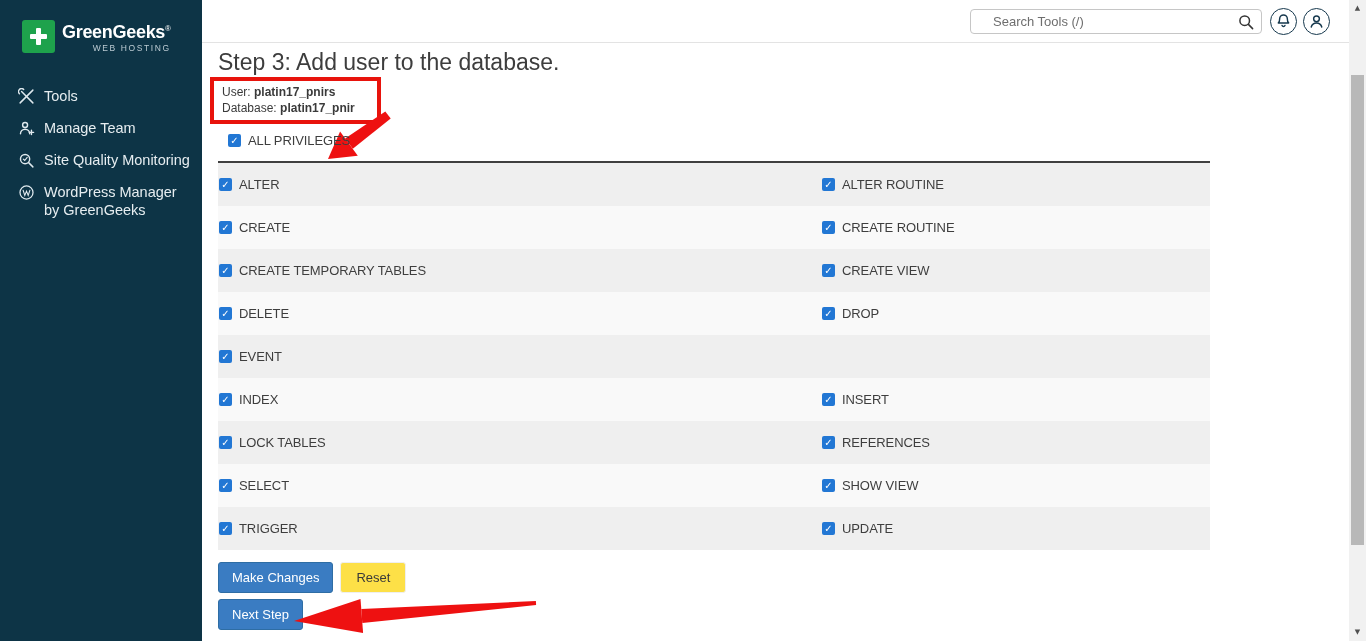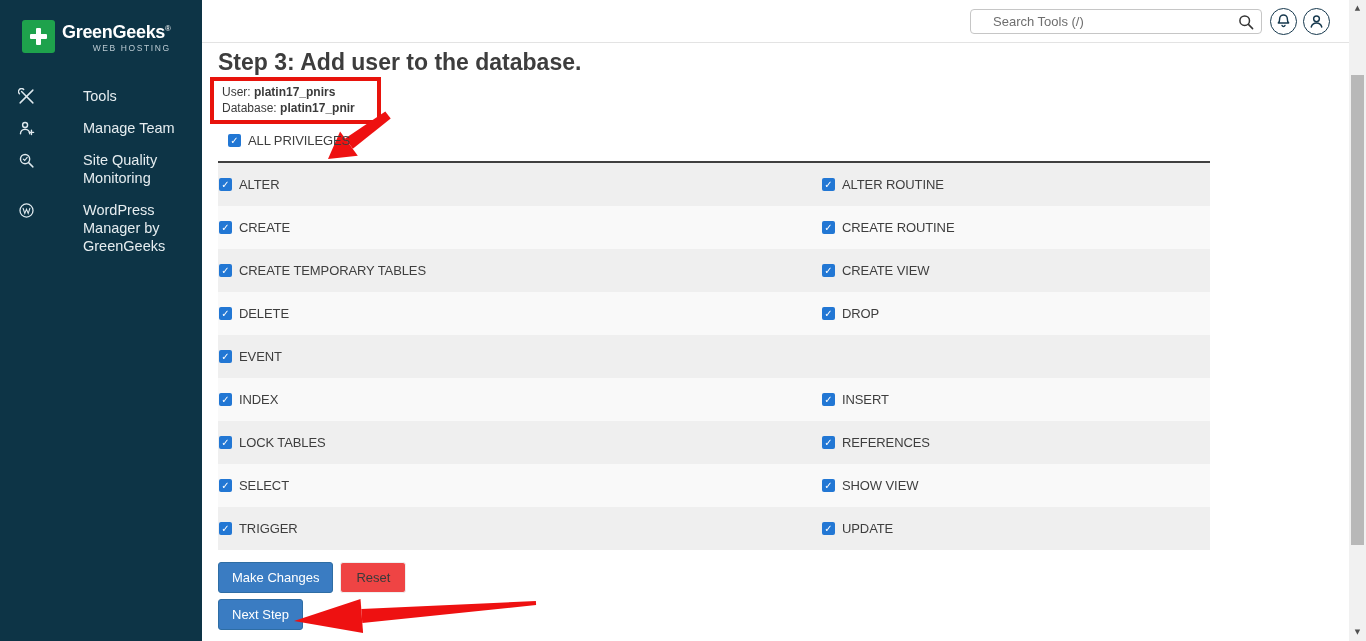--- a/index.html
+++ b/index.html
@@ -12,21 +12,21 @@
   .logo-row { position:absolute; left:14px; top:19px; display:flex; align-items:flex-end;padding-left:8px; }
   .logo-sq { width:33px; height:33px; background:#1ea24c; border-radius:3px; position:relative; flex:0 0 auto; }
   .logo-sq::before { content:""; position:absolute; left:8px; top:14px; width:17px; height:5px; background:#fff; border-radius:1px; }
   .logo-sq::after { content:""; position:absolute; left:14px; top:8px; width:5px; height:17px; background:#fff; border-radius:1px; }
   .logo-txt { margin-left:7px; color:#fff; }
   .brand-line { font-size:18px; font-weight:700; letter-spacing:-0.3px; line-height:20px; }
   .brand-mark { font-size:8px; vertical-align:super; font-weight:400; }
   .tagline { font-size:8.5px; letter-spacing:1.6px; color:#bccbd3; text-align:right; margin-top:1px; }
 
   .nav { position:absolute; left:0; top:80px; width:202px; }
-  .nav-item { display:flex; align-items:flex-start; padding:7px 0 7px 18px; cursor:pointer; color:#e6edf0;gap:39px; }
+  .nav-item { display:flex; align-items:flex-start; padding:7px 0 7px 18px; cursor:pointer; color:#e6edf0; }
   .nav-ico { width:17px; height:17px; flex:0 0 auto; margin-top:1px; }
   .nav-ico svg { width:17px; height:17px; display:block; }
   .nav-label { margin-left:9px; font-size:14.5px; line-height:18px; max-width:152px; }
 
   
   .topbar { position:absolute; left:202px; top:0; width:1147px; height:43px; background:#fff; border-bottom:1px solid #e3e3e3; }
   .search-wrap { position:absolute; left:768px; top:9px; width:292px; height:25px; border:1px solid #c6c6c6; border-radius:4px; background:#fff; }
   .search-input { position:absolute; left:12px; top:0; width:100%; height:100%; border:none; outline:none; background:transparent; padding:0 28px 0 10px; font-size:13px; color:#404040; font-family:"Liberation Sans",sans-serif; }
   .search-input::placeholder { color:#6e6e6e; opacity:1; }
   .search-ico { position:absolute; right:7px; top:4px; width:16px; height:16px; }
@@ -34,21 +34,21 @@
   .circ-btn svg { width:23px; height:23px; display:block; margin:0.5px; }
 
   
   .scrollbar { position:absolute; right:0; top:0; width:17px; height:641px; background:#f1f1f1; }
   .sb-arrow { position:absolute; left:0; width:17px; height:17px; font-size:7px; color:#505050; text-align:center; line-height:17px; cursor:pointer; font-family:"DejaVu Sans",sans-serif; }
   .sb-up { top:0; } .sb-down { bottom:0; }
   .sb-thumb { position:absolute; left:2px; right:2px; top:75px; height:470px; background:#b8b8b8; cursor:pointer; }
 
   
   .content { position:absolute; left:202px; top:43px; width:1147px; height:598px; background:#fff; }
-  .heading { position:absolute; left:16px; top:6px; font-size:23px; color:#3d3d3d; font-weight:700; }
+  .heading { position:absolute; left:16px; top:6px; font-size:23px; color:#3d3d3d; font-weight:400; }
 
   .info-box { position:absolute; left:8px; top:34px; border:4px solid #e8130c; padding:3px 22px 4px 8px; background:transparent; }
   .info-line { font-size:12px; color:#3a3a3a; line-height:16px; white-space:nowrap; }
   .info-line b { font-weight:700; }
 
   .allpriv { position:absolute; left:26px; top:90px; display:flex; align-items:center; }
 
   .cb { width:13px; height:13px; background:#2277d4; border-radius:2px; position:relative; flex:0 0 auto; cursor:pointer; }
   .cb::after { content:"\2713"; position:absolute; left:0; top:0; width:13px; height:13px; color:#fff; font-size:10px; line-height:13px; text-align:center; font-weight:700; font-family:"DejaVu Sans",sans-serif; }
   .plabel { margin-left:7px; font-size:13px; color:#3e3e3e; letter-spacing:-0.1px; }
@@ -58,21 +58,21 @@
   .prow.alt { background:#efefef; }
   .prow.base { background:#f9f9f9; }
   .pcell { display:flex; align-items:center; }
   .pcell.c1 { width:604px; padding-left:1px; }
   .pcell.c2 { flex:1; }
 
   .btn-row1 { position:absolute; left:16px; top:519px; display:flex; align-items:center; }
   .btn-row2 { position:absolute; left:16px; top:556px; }
   .btn { font-family:"Liberation Sans",sans-serif; font-size:13px; border-radius:3px; cursor:pointer; }
   .btn-blue { background:#3a7cc2; border:1px solid #2e6da4; color:#fff; padding:7px 13px; }
-  .btn-gray { background:#ef4444; border:1px solid #efefef; color:#3a3a3a; padding:7px 15px; margin-left:7px;text-align:center; }
+  .btn-gray { background:#fde047; border:1px solid #efefef; color:#3a3a3a; padding:7px 15px; margin-left:7px;text-align:center; }
 
   .arrow-svg { position:absolute; pointer-events:none; }
   #arrow1 { left:118px; top:66px; }
   #arrow2 { left:86px; top:550px; }
 </style>
 </head>
 <body>
 
 <div id="stage">
 

